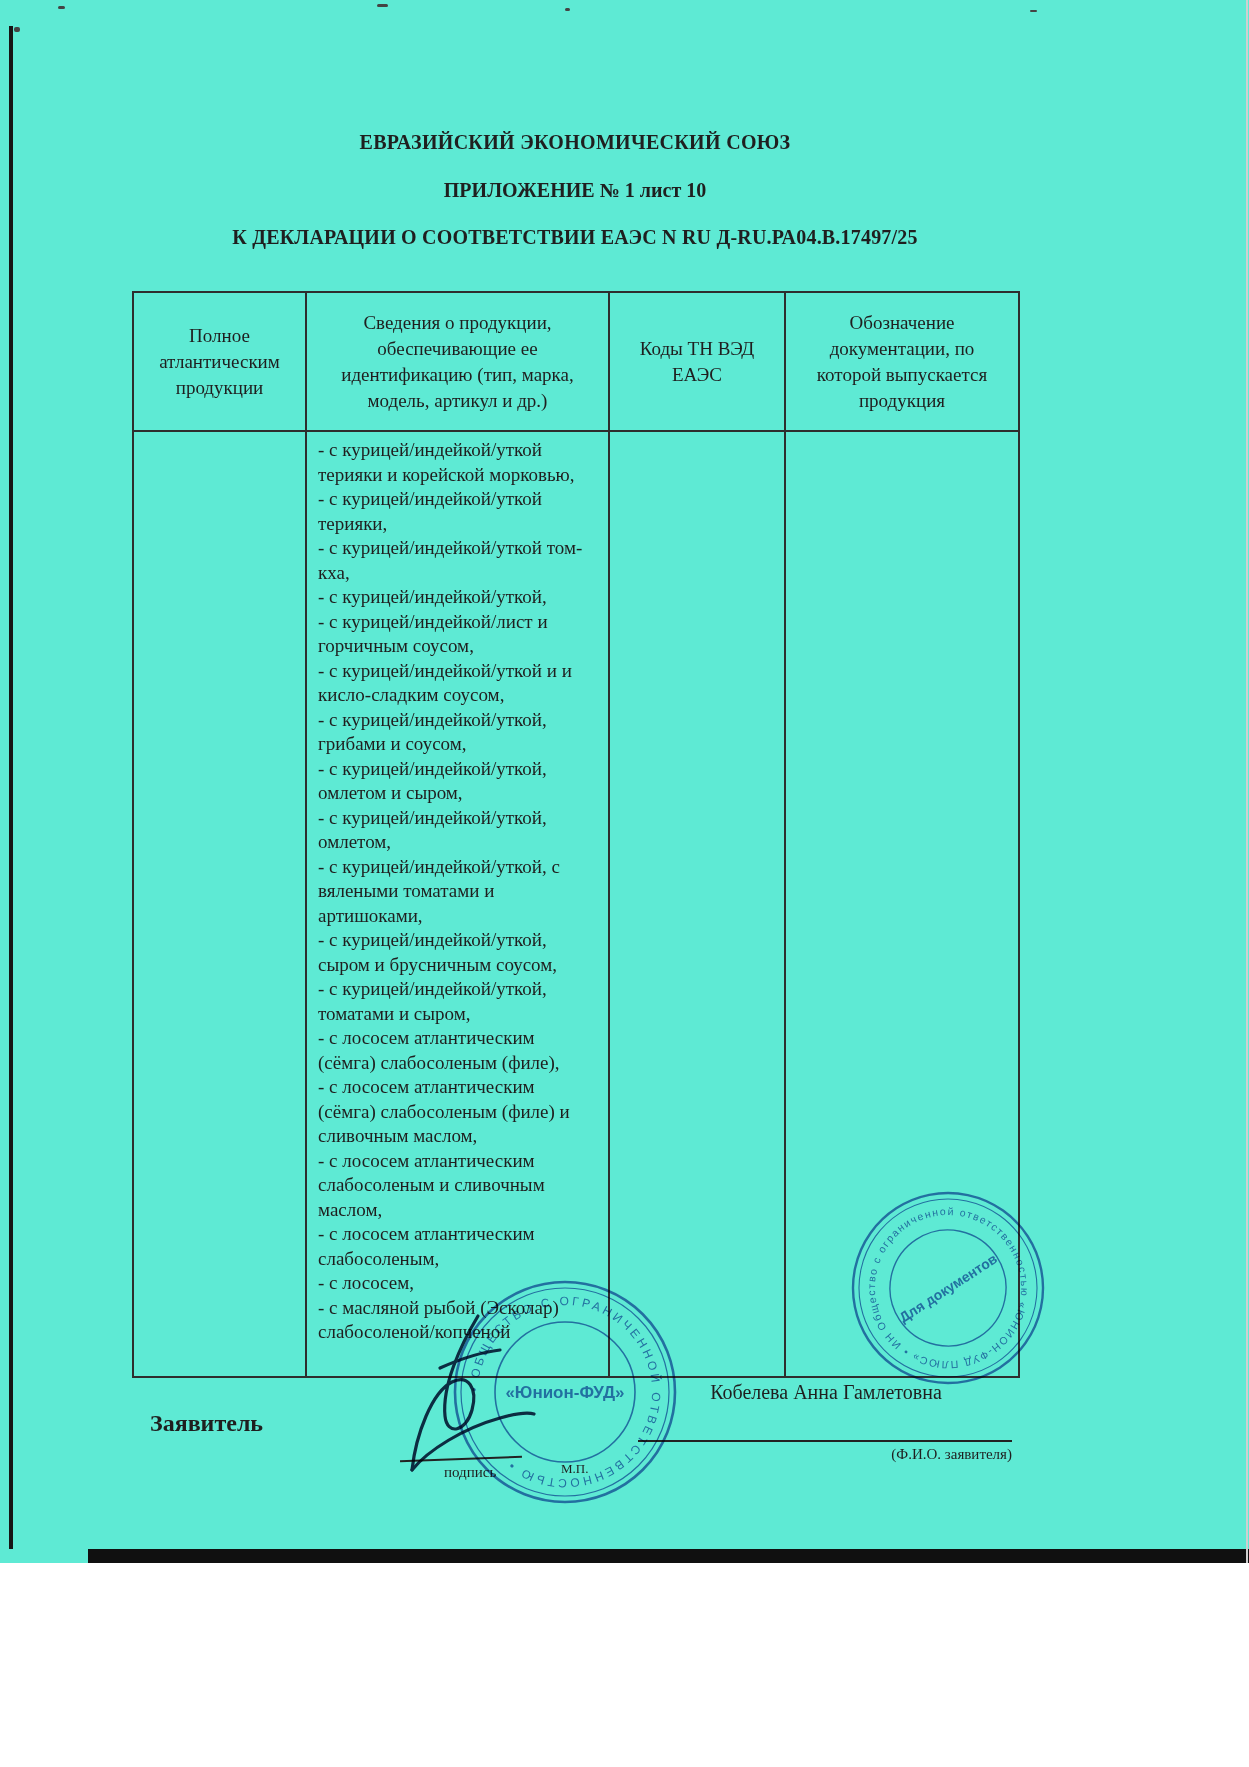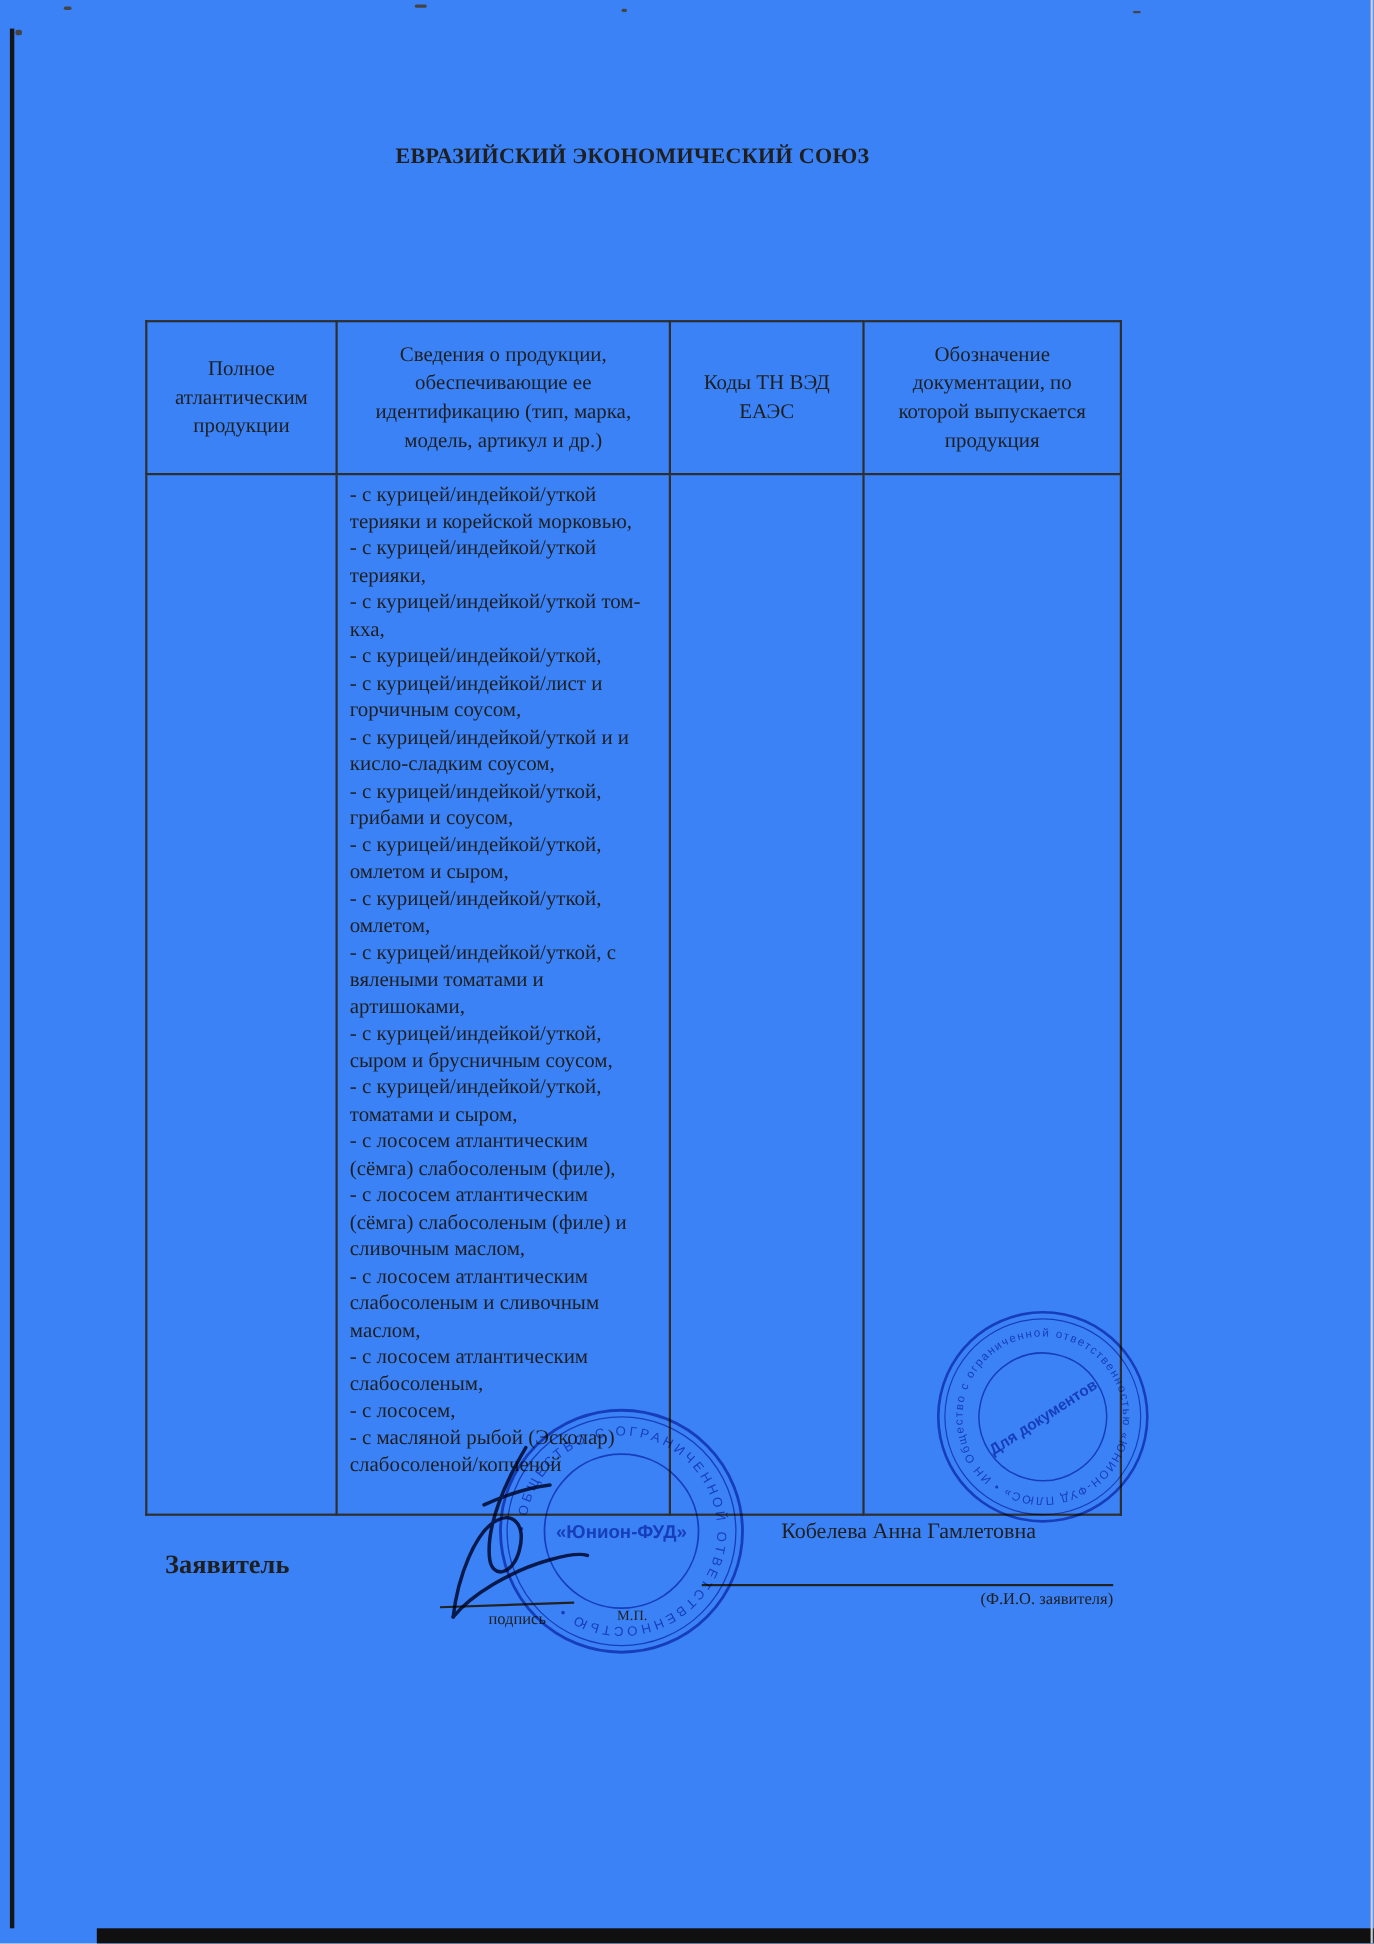--- a/index.html
+++ b/index.html
@@ -1,19 +1,19 @@
 <!DOCTYPE html>
 <html><head>
 <meta charset="utf-8">
 <style>
   html,body{margin:0;padding:0;background:#ffffff;}
   .page{
     position:relative;
-    width:1249px;height:1767px;
-    background:#3b82f6;
+    width:1249px;height:1563px;
+    background:#5eead4;
     font-family:"Liberation Serif","DejaVu Serif",serif;
     color:#1f1f1f;
     overflow:hidden;
   }
   
   .edge-left{position:absolute;left:9px;top:26px;bottom:14px;width:4px;background:#161616;}
   .edge-bottom{position:absolute;left:88px;right:0;bottom:0;height:14px;background:#101010;}
   .edge-right{position:absolute;right:1px;top:0;bottom:0;width:2px;background:#cfcfcf;}
   .speck{position:absolute;background:#444;border-radius:2px;}
   .sp1{left:58px;top:6px;width:7px;height:3px;}
@@ -79,20 +79,22 @@
   <div class="edge-bottom"></div>
   <div class="edge-right"></div>
   <div class="speck sp1"></div>
   <div class="speck sp2"></div>
   <div class="speck sp3"></div>
   <div class="speck sp4"></div>
   <div class="speck sp5"></div>
 
   <div class="titles">
     <div class="title-line">ЕВРАЗИЙСКИЙ ЭКОНОМИЧЕСКИЙ СОЮЗ</div>
+    <div class="subtitle-line">ПРИЛОЖЕНИЕ № 1 лист 10</div>
+    <div class="decl-line">К ДЕКЛАРАЦИИ О СООТВЕТСТВИИ ЕАЭС N RU Д-RU.РА04.В.17497/25</div>
   </div>
 
   <table class="doc-table">
     <colgroup>
       <col style="width:173px">
         <col style="width:303px">
         <col style="width:176px">
         <col style="width:234px">
     </colgroup>
     <thead>

